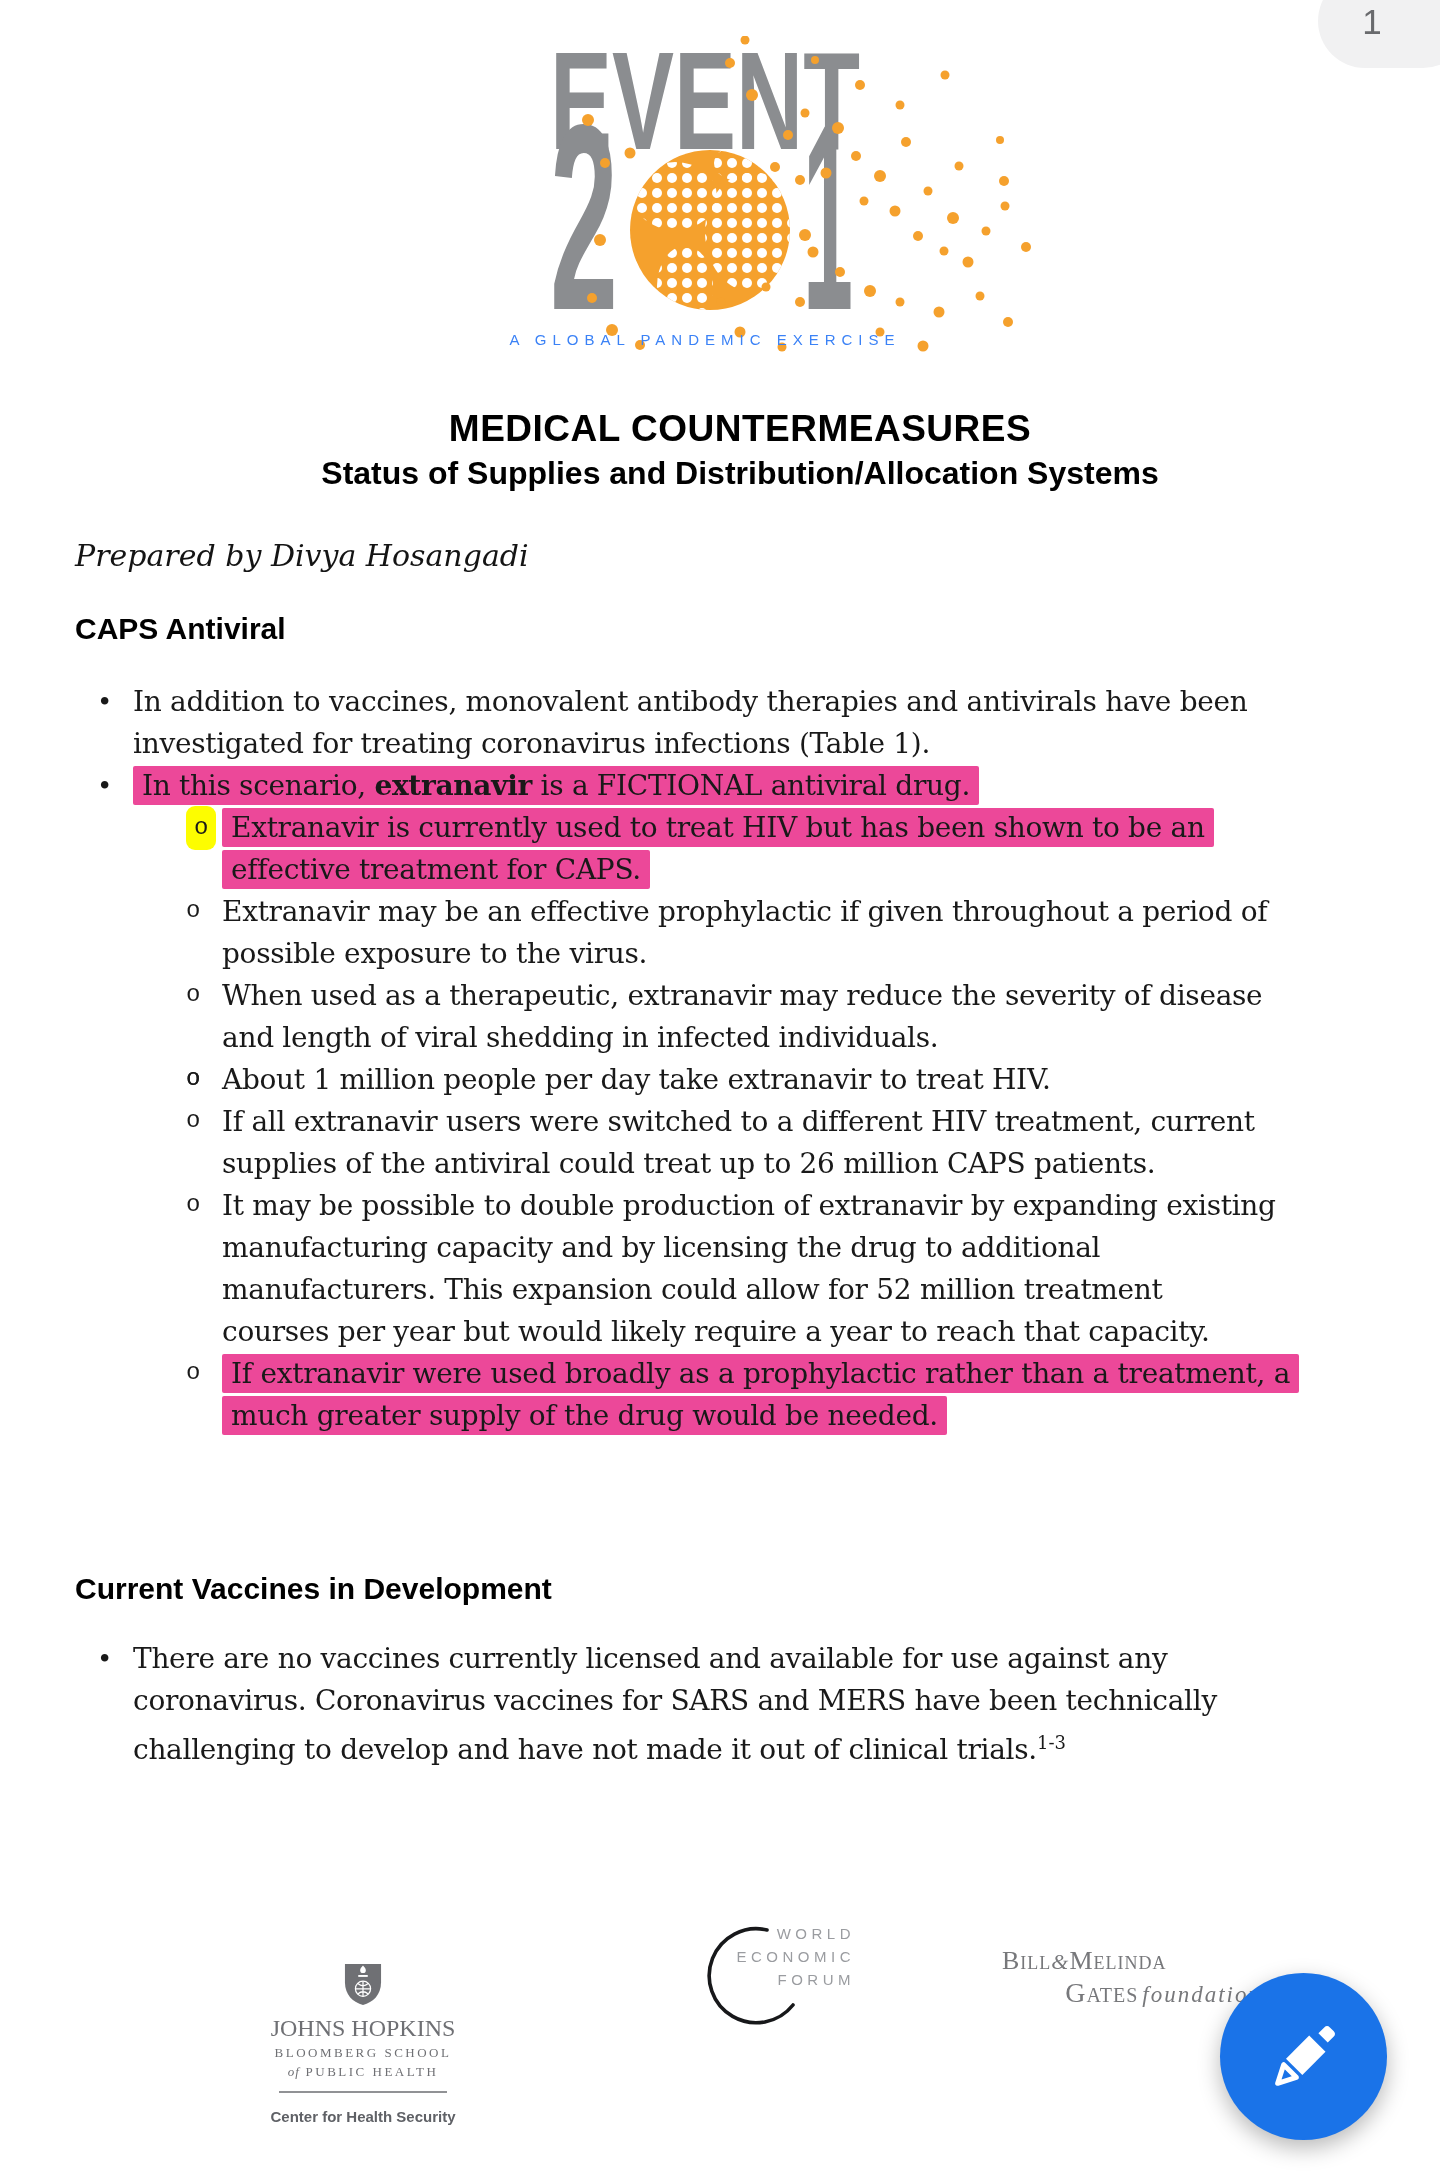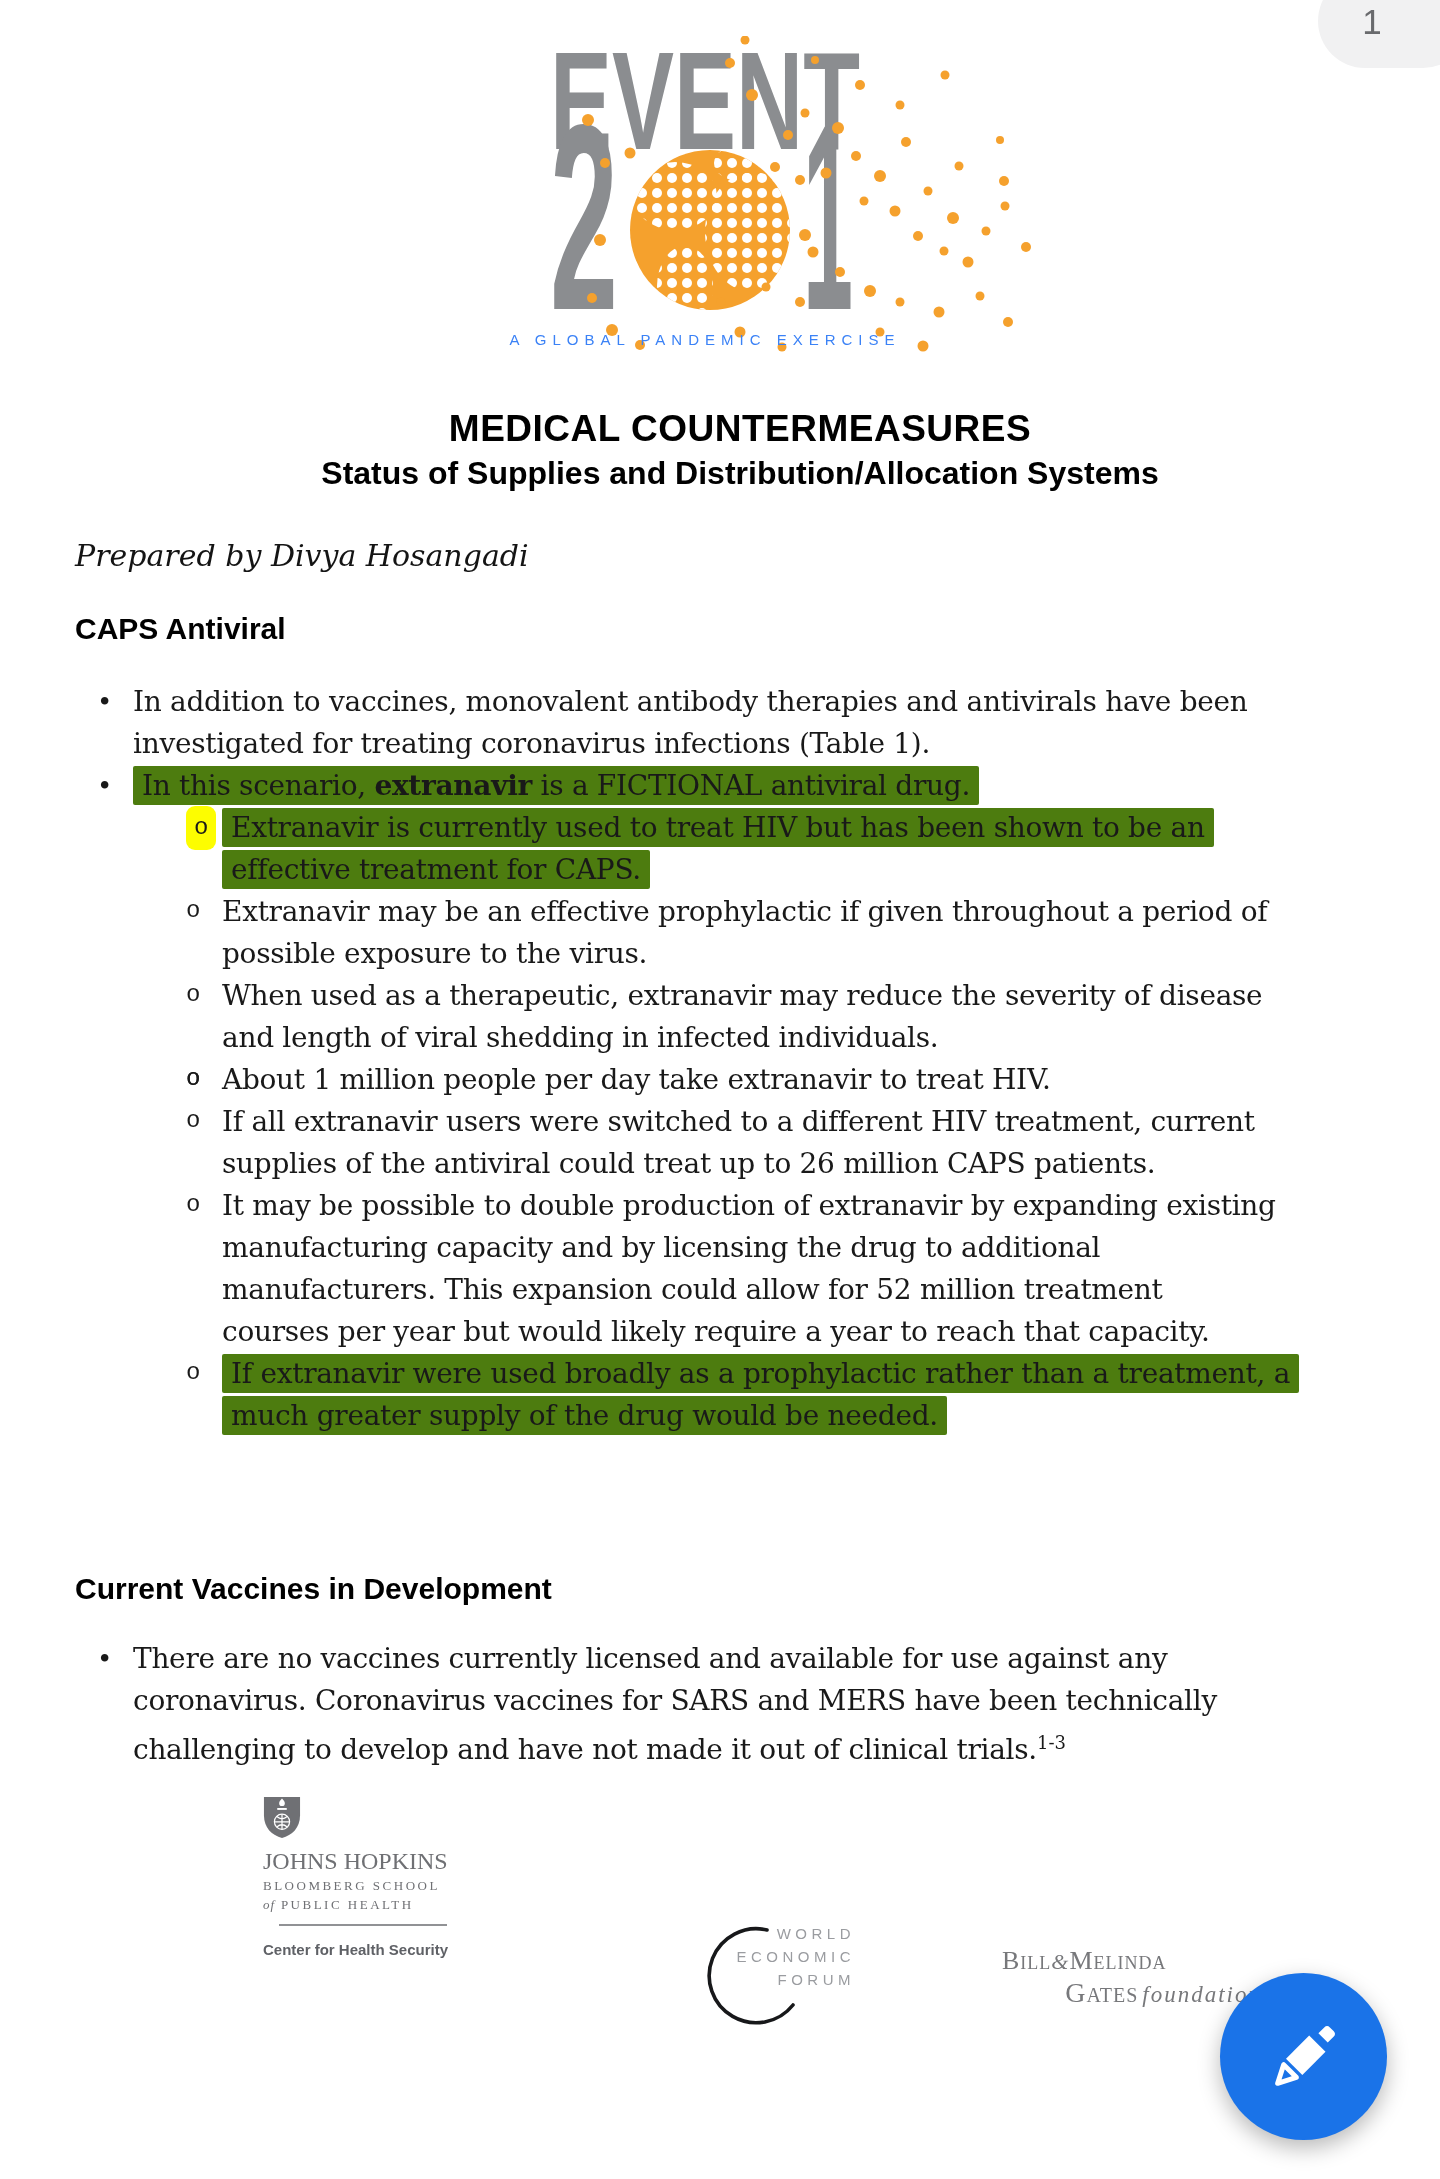--- a/index.html
+++ b/index.html
@@ -31,28 +31,28 @@
   
   .list { position:absolute; left:0; width:1440px; font-size:28px; line-height:42px; letter-spacing:-0.3px; }
   .list1 { top:681px; } .list2 { top:1638px; }
   .li { position:relative; }
   .b1 { padding-left:133px; }
   .b1 > .marker { position:absolute; left:97px; top:0; font-size:26px; }
   .b2 { padding-left:222px; }
   .b2 > .marker { position:absolute; left:186px; top:-1px;
                   font-family:"Liberation Mono",monospace; font-size:24px; }
   .txt { white-space:pre-line; }
-  .hl { background:#4d7c0f; border-radius:2px; padding:3px 9px;
+  .hl { background:#ec4899; border-radius:2px; padding:3px 9px;
         -webkit-box-decoration-break:clone; box-decoration-break:clone; }
   .hl-marker { background:#fdfd00; border-radius:9px; padding:1px 8px; }
   .sup { font-size:18px; vertical-align:super; letter-spacing:0; }
   b { font-weight:bold; }
 
   
-  .jhu { position:absolute; left:263px; top:1796px; width:200px; text-align:left; color:#6f7074; }
+  .jhu { position:absolute; left:263px; top:1963px; width:200px; text-align:center; color:#6f7074; }
   .jhu-name { font-family:"Liberation Serif",serif; font-size:24px; margin-top:5px; white-space:nowrap; }
   .jhu-school { font-family:"Liberation Serif",serif; font-size:13px; letter-spacing:2.5px; margin-top:3px; white-space:nowrap; }
   .jhu-school i { letter-spacing:1px; }
   .jhu-rule { width:168px; height:2px; background:#919295; margin:11px auto 15px; }
   .jhu-center { font-family:"Liberation Sans",sans-serif; font-weight:bold; font-size:15px; color:#5f6166; white-space:nowrap; }
 
   .wef { position:absolute; left:655px; top:1922px; width:200px; text-align:right;
          font-family:"Liberation Sans",sans-serif; font-size:15px; letter-spacing:4.5px;
          line-height:23px; color:#9a9ca0; }
   .wef-arc { position:absolute; left:28px; top:-8px; }

